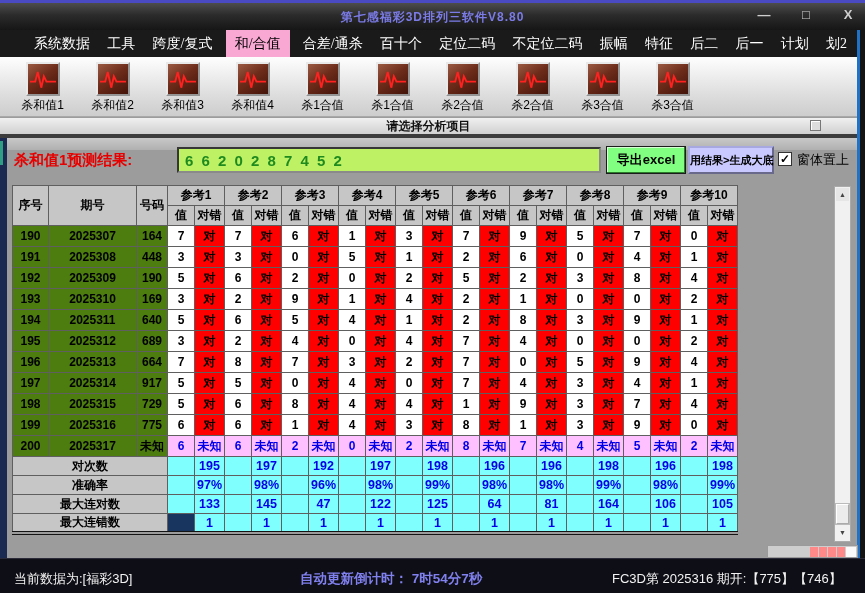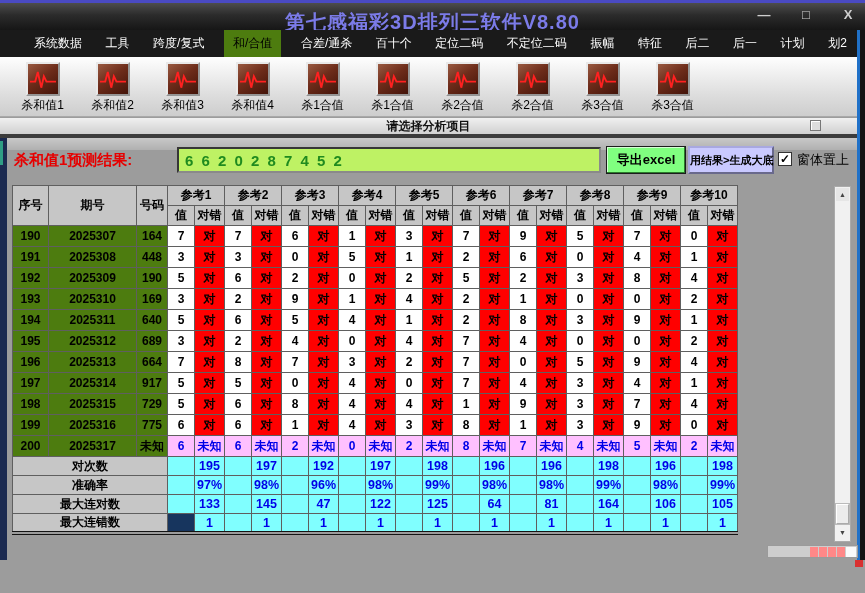--- a/index.html
+++ b/index.html
@@ -1,27 +1,27 @@
 <!DOCTYPE html>
 <html><head>
 <meta charset="utf-8">
 <style>
 *{margin:0;padding:0;box-sizing:border-box;}
 html,body{width:865px;height:593px;}
 body{font-family:"Liberation Sans",sans-serif;background:#222;}
 .window{position:absolute;top:0;left:0;width:865px;height:593px;background:#9c9c9c;overflow:hidden;}
 
 .titlebar{position:absolute;top:0;left:0;width:865px;height:30px;background:linear-gradient(#4d4d4d,#2b2b2b 45%,#161616);border-top:3px solid #4a4ac2;}
-.title{position:absolute;top:6px;left:0;width:100%;text-align:center;color:#7b7be8;font-size:20px;font-weight:bold;letter-spacing:1px;}
+.title{position:absolute;top:6px;left:0;width:100%;text-align:center;color:#7b7be8;font-size:12px;font-weight:bold;letter-spacing:1px;}
 .winbtns{position:absolute;right:8px;top:4px;display:flex;gap:24px;}
 .winbtn{color:#cfcfcf;font-size:13px;font-weight:bold;width:18px;text-align:center;}
 
 .menubar{position:absolute;top:30px;left:0;width:865px;height:27px;background:#1a1a1a;display:flex;justify-content:space-between;padding:0 14px 0 30px;}
-.mi{color:#fff;font-size:12px;line-height:27px;padding:0 4px;white-space:nowrap;}
-.mi.active{background:#4d7c0f;color:#000;padding:0 9px;}
+.mi{color:#fff;font-size:14px;line-height:27px;padding:0 4px;white-space:nowrap;font-family:Liberation Serif, serif;}
+.mi.active{background:#f9a8d4;color:#000;padding:0 9px;}
 
 .toolbar{position:absolute;top:57px;left:0;width:857px;height:60px;background:linear-gradient(#fefefe,#ddd 65%,#cdcdcd);display:flex;padding:5px 0 0 14px;gap:13px;border-bottom:1px solid #a8a8a8;}
 .tool{width:57px;display:flex;flex-direction:column;align-items:center;gap:1px;}
 .ticon{width:34px;height:34px;border:2px outset #e9e9e9;background:linear-gradient(145deg,#9a5a42,#6d2c1a 45%,#431309);box-shadow:inset 0 0 4px #franchise,inset 0 0 4px #2a0a05;display:flex;align-items:center;justify-content:center;}
 .ticon svg{width:30px;height:26px;}
 .ticon polyline{fill:none;stroke:#ff2020;stroke-width:2.2;}
 .tlabel{font-size:12px;color:#000;white-space:nowrap;}
 
 .hintbar{position:absolute;top:118px;left:0;width:857px;height:32px;background:linear-gradient(#f0f0f0,#b0b0b0);text-align:center;font-size:12px;font-weight:bold;line-height:16px;color:#111;}
 .overflow-btn{position:absolute;right:36px;top:2px;width:11px;height:11px;border:1px solid #777;background:#ddd;box-shadow:inset 1px 1px 0 #fff;}
@@ -643,14 +643,19 @@
 
   <div class="hscroll">
     <span class="hp"></span>
     <span class="hp"></span>
     <span class="hp"></span>
     <span class="hp"></span>
     <span class="hw"></span>
   </div>
   <div class="red-chip"></div>
 
+  <div class="statusbar">
+    <div class="sb-left">当前数据为:[福彩3D]</div>
+    <div class="sb-center"><span>自动更新倒计时：</span> <span>7时54分7秒</span></div>
+    <div class="sb-right">FC3D第 2025316 期开:【775】【746】</div>
+  </div>
 
 </div>
 
 </body></html>

